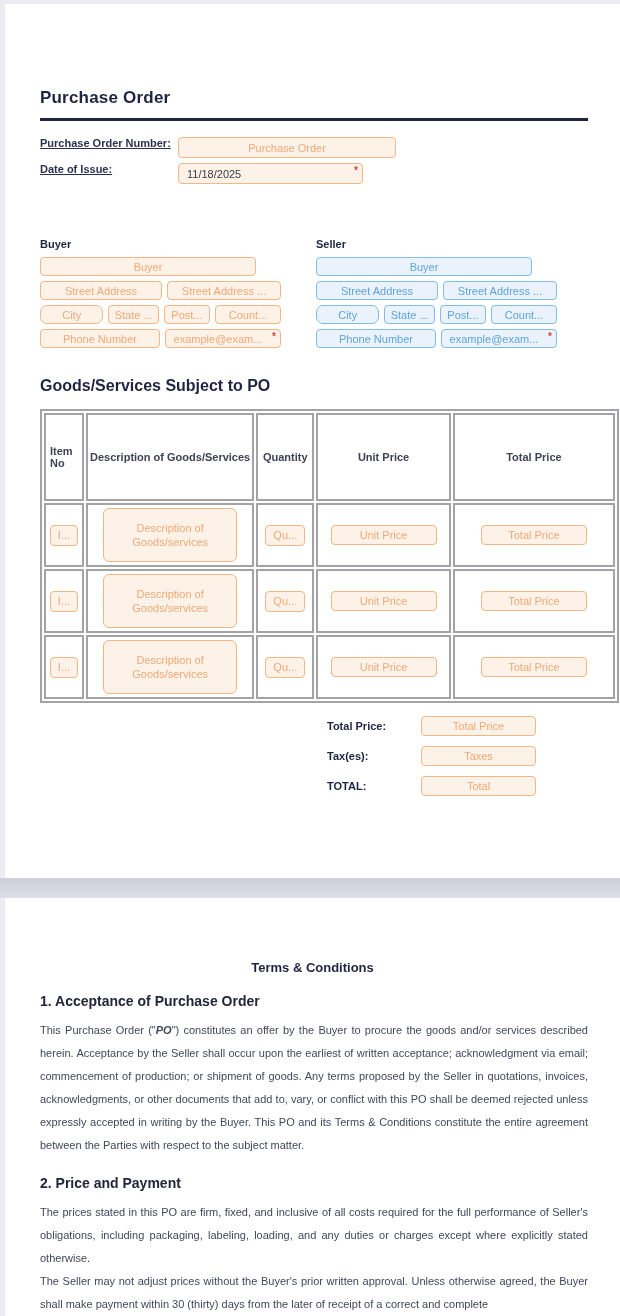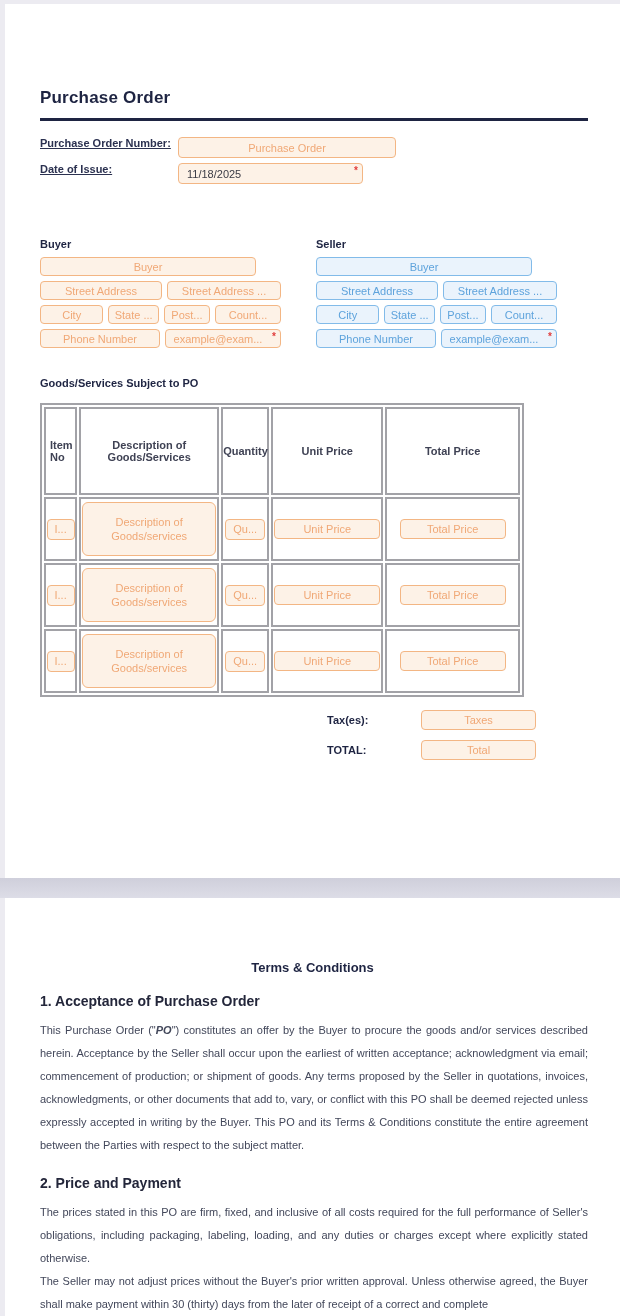--- a/index.html
+++ b/index.html
@@ -30,26 +30,26 @@
   .po-input { width:218px; height:21px; }
   .date-input { width:185px; height:21px; justify-content:flex-start; padding-left:8px;
                 color:#3a3b45; background:#fdf2e7; }
 
   .parties { display:flex; margin:54px 32px 0 35px; gap:35px; }
   .party { width:241px; }
   .party-heading { font-size:11px; font-weight:700; color:#1e2442; margin-bottom:7px; }
   .frow { display:flex; gap:5px; margin-bottom:5px; }
   .pf { height:19px; }
   .w-full { width:216px; } .w-st1 { width:122px; } .w-st2 { width:114px; }
-  .w-city { width:73px; } .w-state { width:58px; } .w-post { width:53px; } .w-ctry { width:76px; }
+  .w-city { width:73px;border-radius:7px; } .w-state { width:58px; } .w-post { width:53px; } .w-ctry { width:76px; }
   .w-phone { width:120px; } .w-email { width:116px; padding-right:10px; }
 
-  .goods-heading { margin:24px 32px 0 35px; font-size:11px; font-weight:700; color:#1e2442; }
-
-  table.goods { margin:14px 32px 0 35px; width:484px; table-layout:fixed;
+  .goods-heading { margin:24px 32px 0 35px; font-size:16px; font-weight:700; color:#1e2442; }
+
+  table.goods { margin:14px 32px 0 35px; width:579px; table-layout:fixed;
                 border-collapse:separate; border-spacing:2px; border:2px solid #a2a2a7; }
   table.goods th, table.goods td { border:2px solid #a2a2a7; background:#fff; }
   table.goods th { height:88px; font-size:11px; font-weight:700; color:#3f4254; text-align:center; }
   table.goods th.item-h { text-align:left; padding-left:4px; }
   table.goods td { height:64px; text-align:center; vertical-align:middle; }
   .tf { margin:0 auto; border-radius:4px; }
   .tf-item { width:28px; height:21px; }
   .tf-desc { width:134px; height:54px; border-radius:6px; white-space:normal; line-height:1.3;
              padding:0 6px; text-align:center; }
   .tf-qty { width:40px; height:21px; }
@@ -209,20 +209,24 @@
             </td>
         <td>
               <div class="fld tf tf-price">Total Price</div>
             </td>
       </tr>
     </tbody>
       </table>
 
     <div class="totals">
       <div class="totals-row">
+        <div class="totals-label">Total Price:</div>
+        <div class="fld totals-fld">Total Price</div>
+      </div>
+      <div class="totals-row">
         <div class="totals-label">Tax(es):</div>
         <div class="fld totals-fld">Taxes</div>
       </div>
       <div class="totals-row">
         <div class="totals-label">TOTAL:</div>
         <div class="fld totals-fld">Total</div>
       </div>
     </div>
 
   </div>

